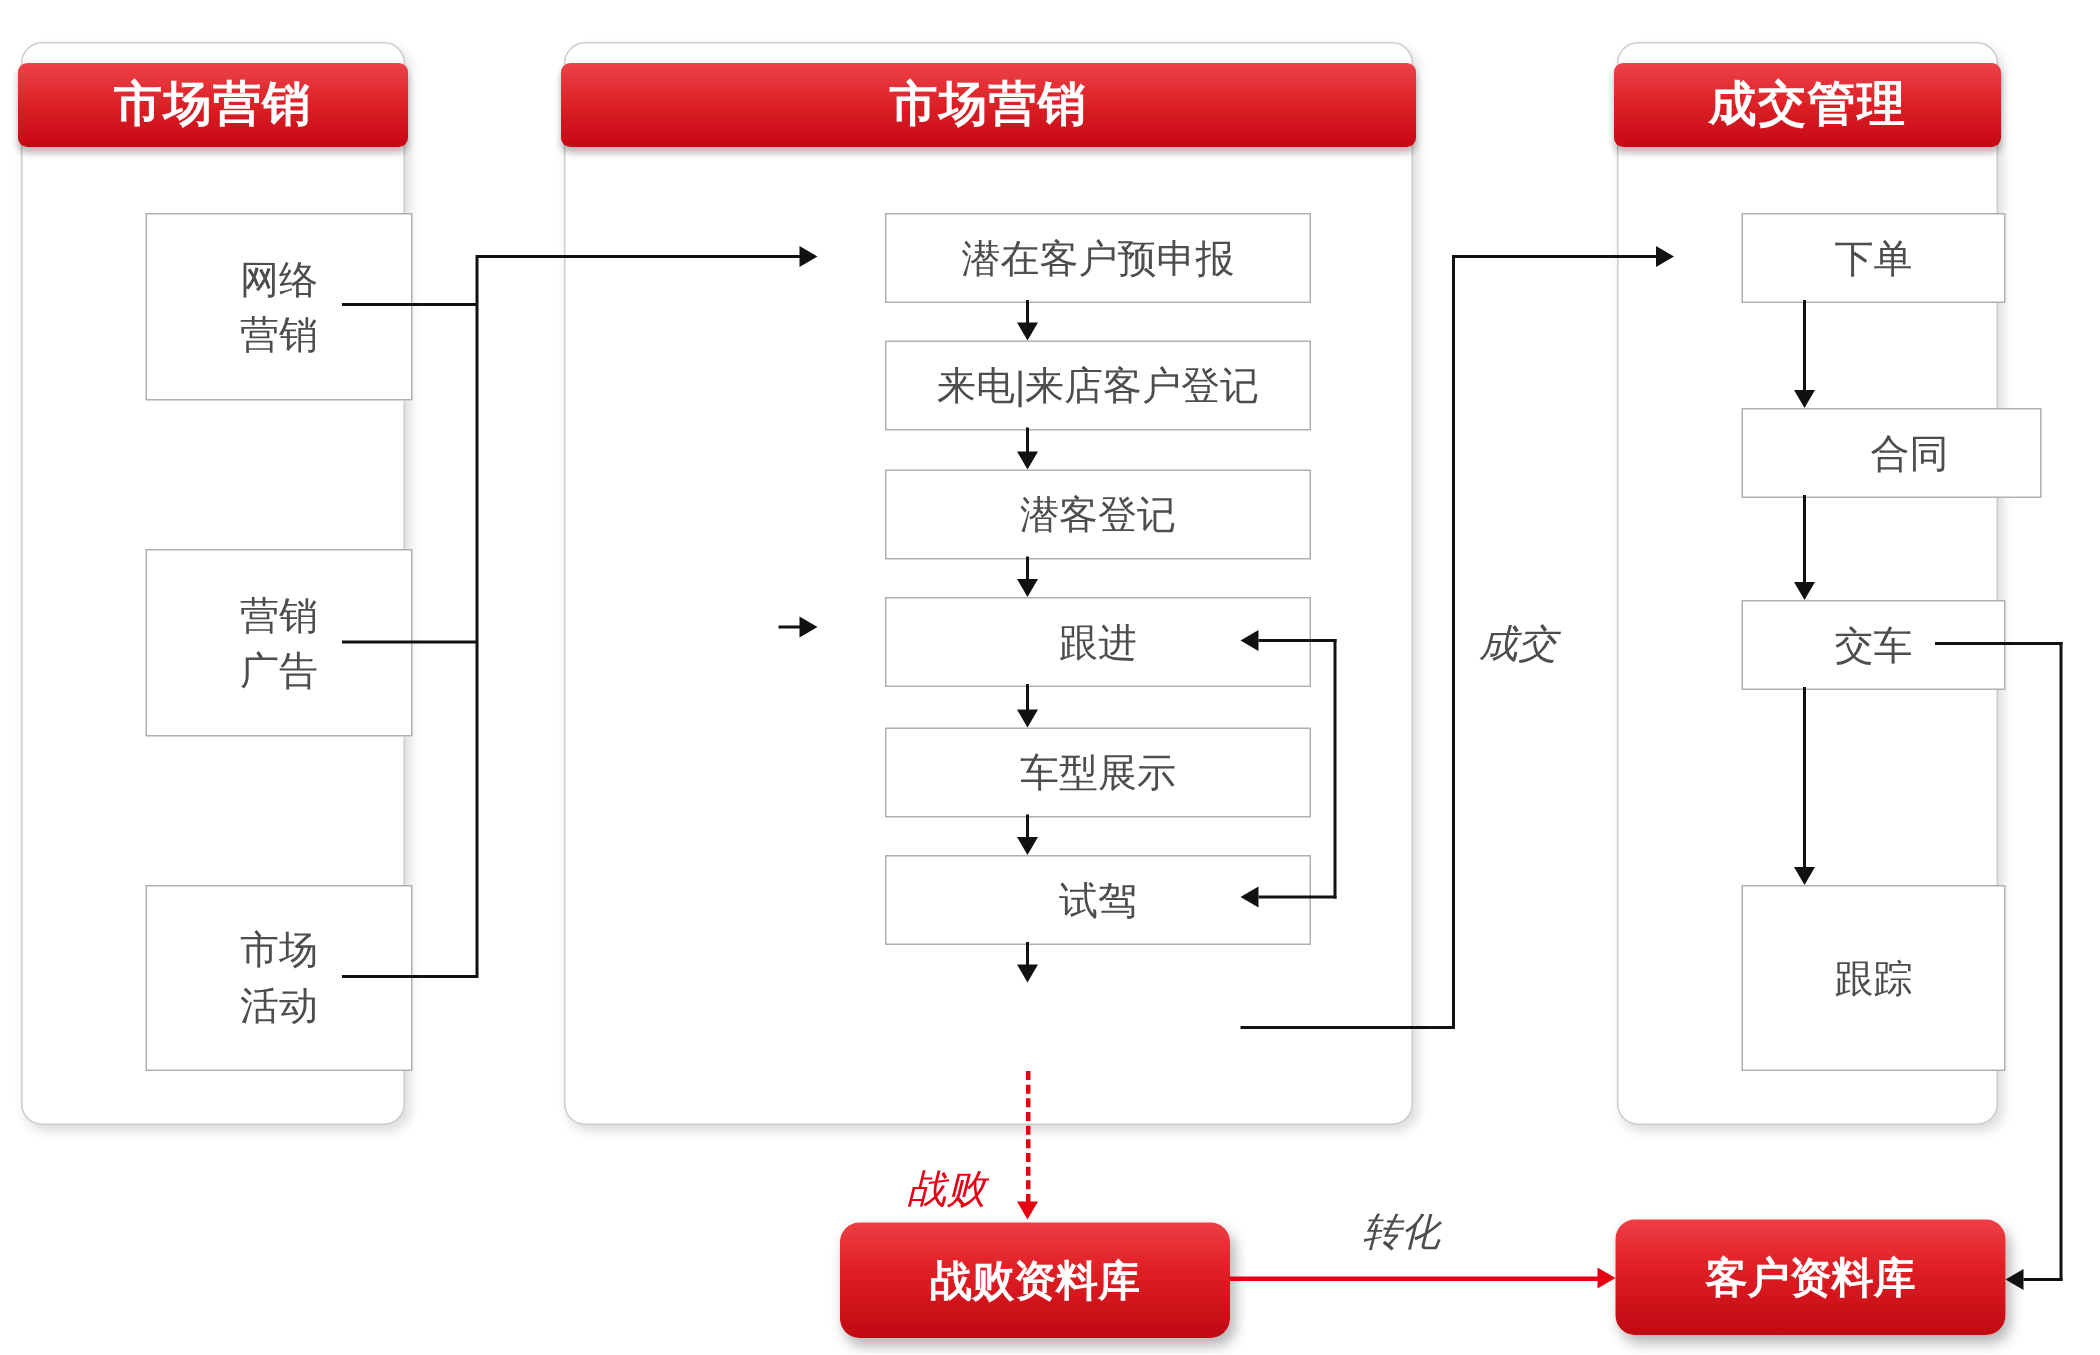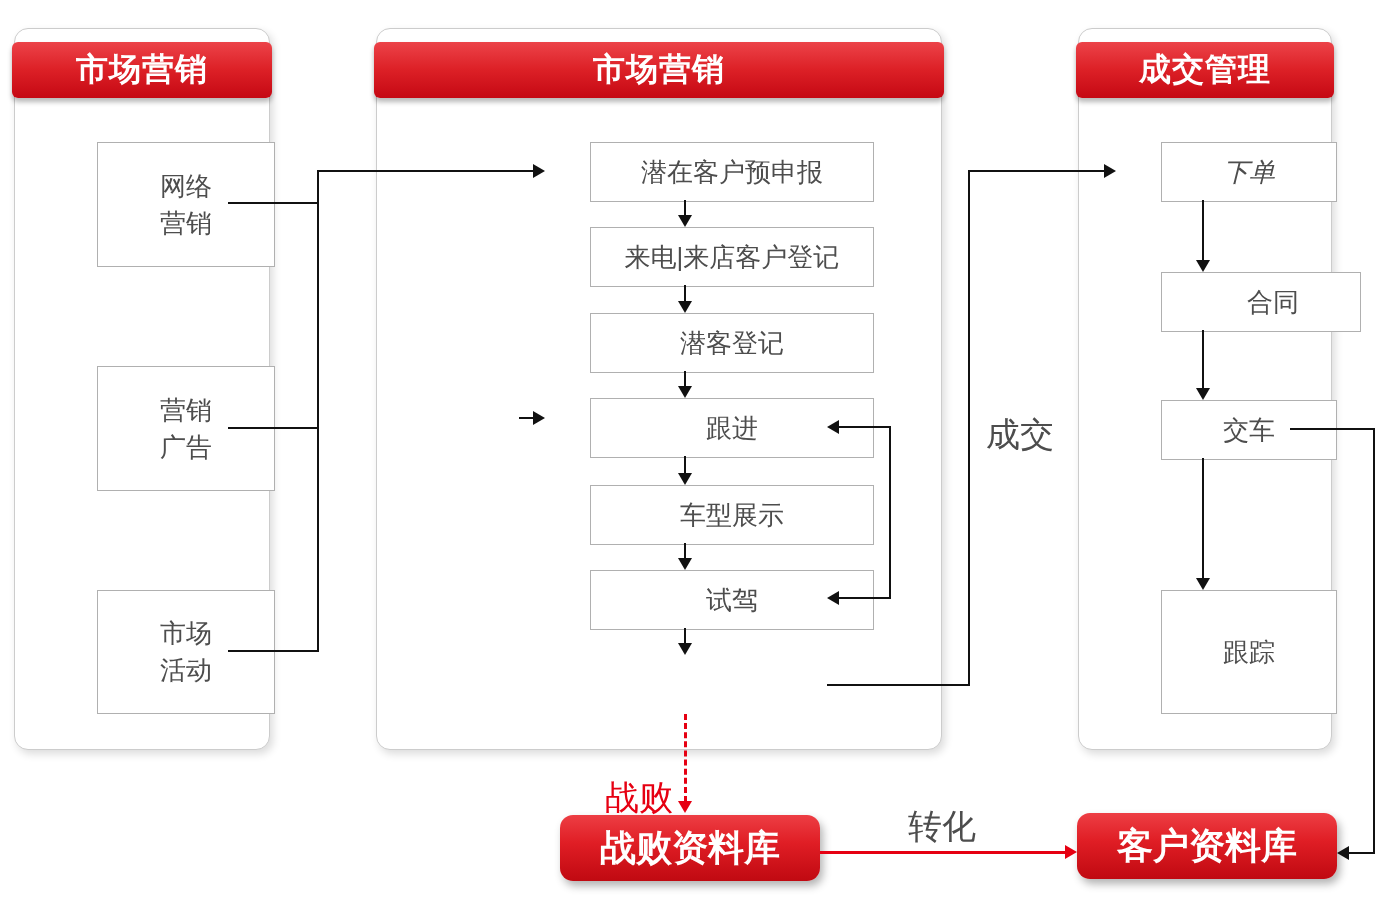--- a/index.html
+++ b/index.html
@@ -28,37 +28,37 @@
     box-shadow:0 4px 5px rgba(0,0,0,0.28);
   }
   .node{
     position:absolute;background:#ffffff;border:1px solid var(--box-border);
     color:var(--box-text);font-size:26px;line-height:1.42;
     display:flex;align-items:center;justify-content:center;text-align:center;
     white-space:pre-line;
     margin-left:45px;
   }
   .db{
-    position:absolute;width:260px;height:66px;border-radius:13px;
+    position:absolute;width:260px;height:77px;border-radius:13px;
     background:linear-gradient(180deg,#ed3e44 0%,#e01e25 42%,#c00911 100%);
-    color:#ffffff;font-size:36px;font-weight:bold;
+    color:#ffffff;font-size:28px;font-weight:bold;
     display:flex;align-items:center;justify-content:center;
     box-shadow:3px 5px 9px rgba(0,0,0,0.3);
   }
   .hline{position:absolute;height:2px;background:var(--line);}
   .vline{position:absolute;width:2px;background:var(--line);}
   .redhline{position:absolute;height:3px;background:var(--red);}
   .vdash{position:absolute;width:0;border-left:3px dashed var(--red);}
   .arr{position:absolute;width:0;height:0;}
   .arr.right{border-top:7px solid transparent;border-bottom:7px solid transparent;border-left:12px solid var(--line);}
   .arr.left{border-top:7px solid transparent;border-bottom:7px solid transparent;border-right:12px solid var(--line);}
   .arr.down{border-left:7px solid transparent;border-right:7px solid transparent;border-top:12px solid var(--line);}
   .arr.red.right{border-left-color:var(--red);}
   .arr.red.down{border-top-color:var(--red);}
-  .edge-label{position:absolute;font-size:34px;color:var(--box-text);}
+  .edge-label{position:absolute;font-size:26px;color:var(--box-text);font-style:italic;}
   .edge-label.red{color:var(--red);margin-top:12px;}
 </style>
 </head>
 <body>
 
 <div id="stage">
 
   <div class="panel" style="left:14px;width:254px;">
     <div class="panel-header">市场营销</div>
   </div>
@@ -78,21 +78,21 @@
   <div class="node" style="left:52px;top:590px;width:176px;height:122px;">市场
 活动</div>
 
   <div class="node" style="left:545px;top:142px;width:282px;height:58px;">潜在客户预申报</div>
   <div class="node" style="left:545px;top:227px;width:282px;height:58px;">来电|来店客户登记</div>
   <div class="node" style="left:545px;top:313px;width:282px;height:58px;">潜客登记</div>
   <div class="node" style="left:545px;top:398px;width:282px;height:58px;">跟进</div>
   <div class="node" style="left:545px;top:570px;width:282px;height:58px;">试驾</div>
   <div class="node" style="left:545px;top:485px;width:282px;height:58px;">车型展示</div>
 
-  <div class="node" style="left:1116px;top:142px;width:174px;height:58px;font-style:italic;">下单</div>
+  <div class="node" style="left:1116px;top:142px;width:174px;height:58px;">下单</div>
   <div class="node" style="left:1116px;top:272px;width:174px;height:58px;padding-left:24px;">合同</div>
   <div class="node" style="left:1116px;top:400px;width:174px;height:58px;">交车</div>
   <div class="node" style="left:1116px;top:590px;width:174px;height:122px;">跟踪</div>
 
   <div class="db" style="left:560px;top:815px;">战败资料库</div>
   <div class="db" style="left:1077px;top:813px;">客户资料库</div>
 
   <div class="hline" style="left:228px;top:202px;width:90px;"></div>
   <div class="hline" style="left:228px;top:427px;width:90px;"></div>
   <div class="hline" style="left:228px;top:650px;width:90px;"></div>

